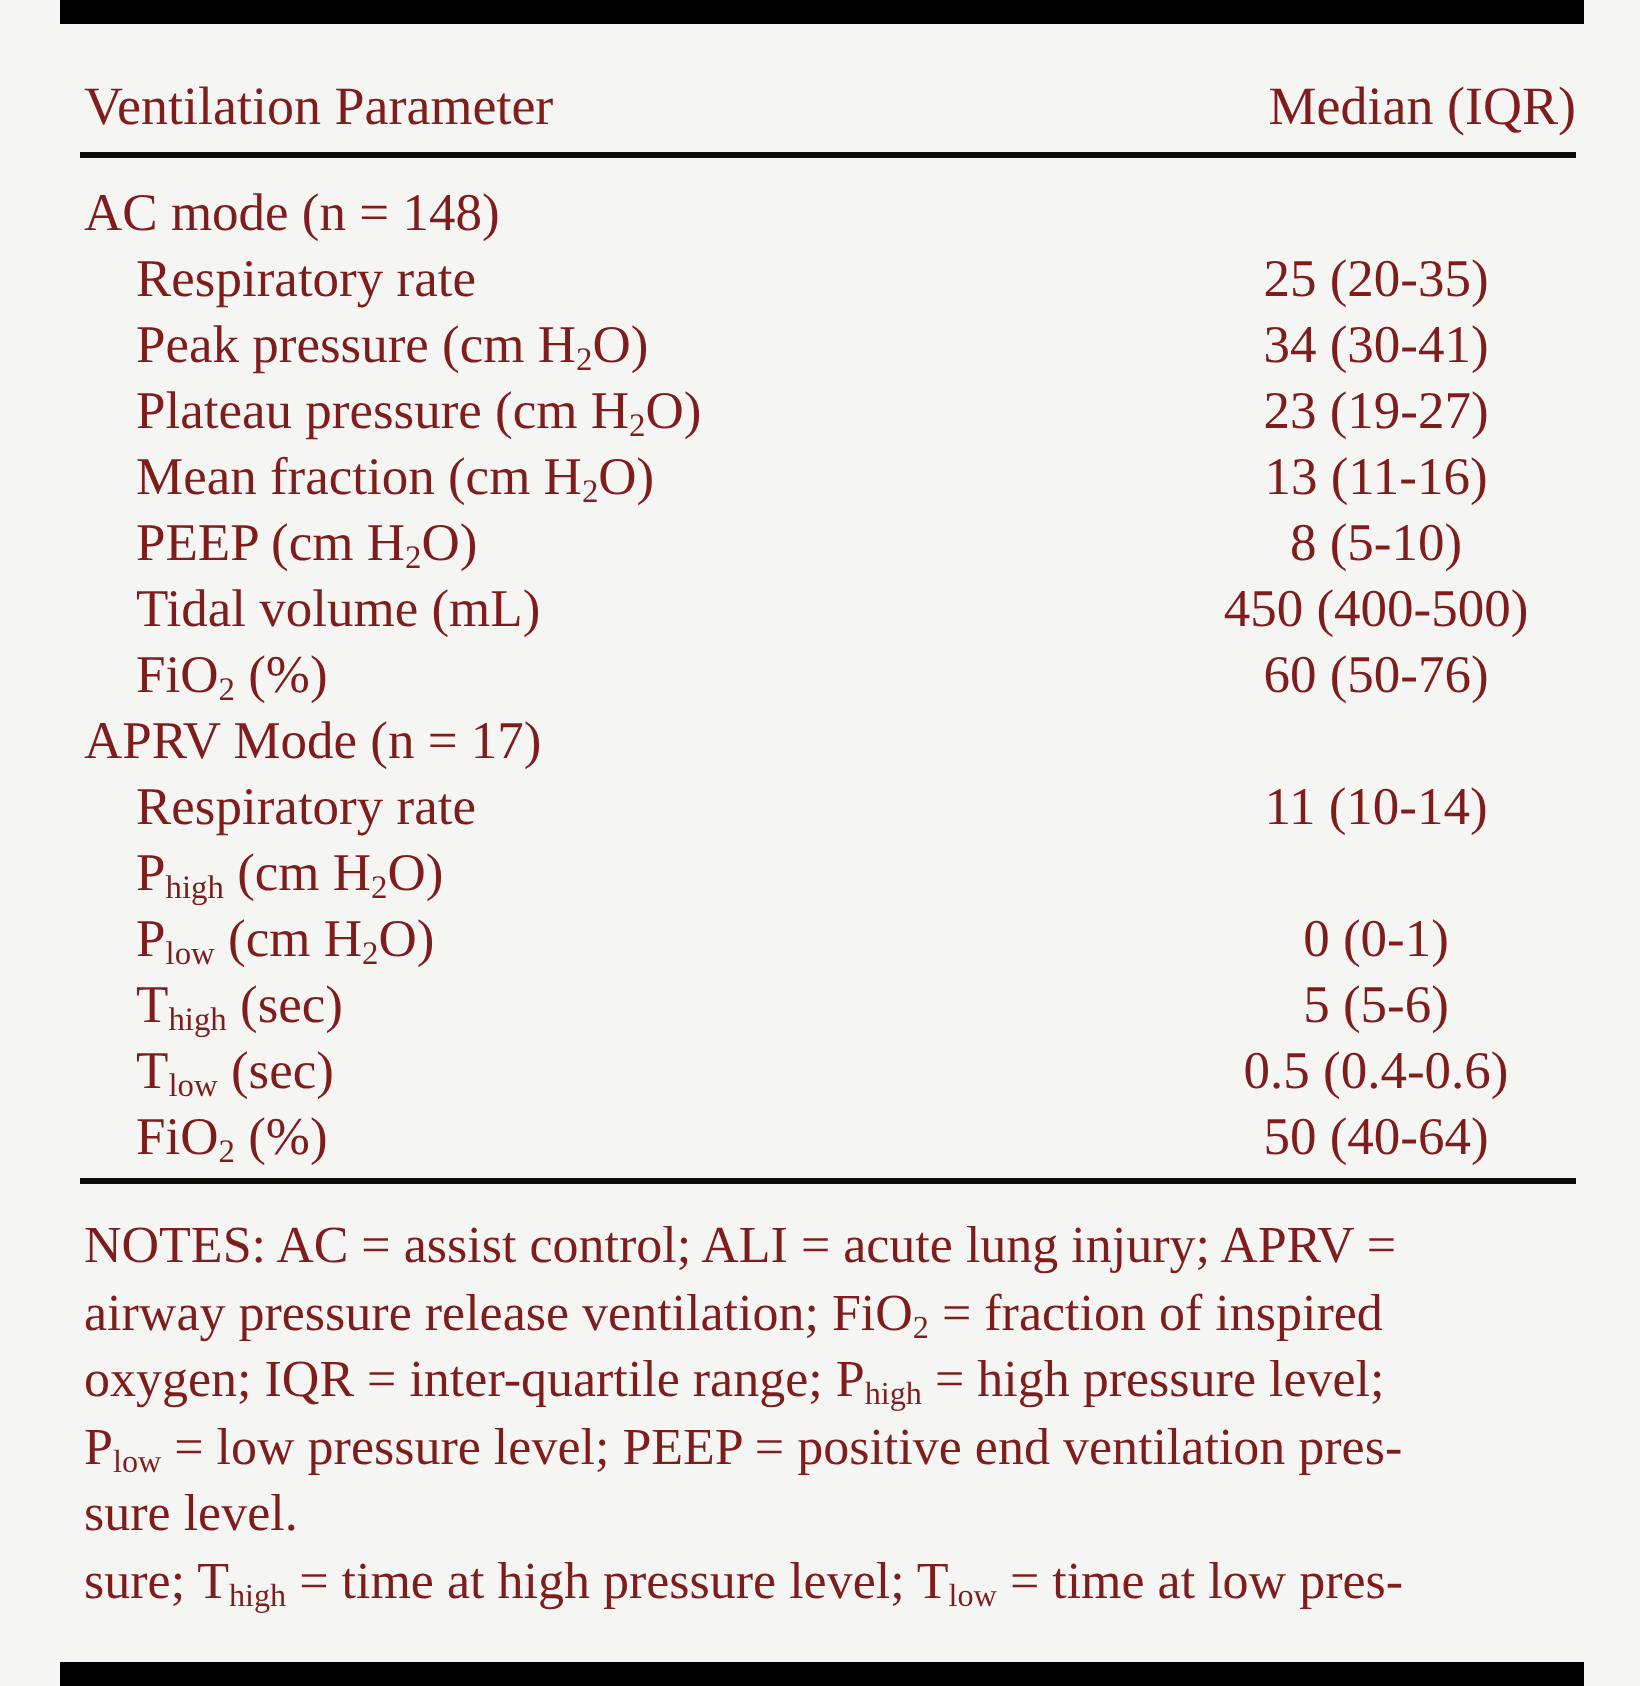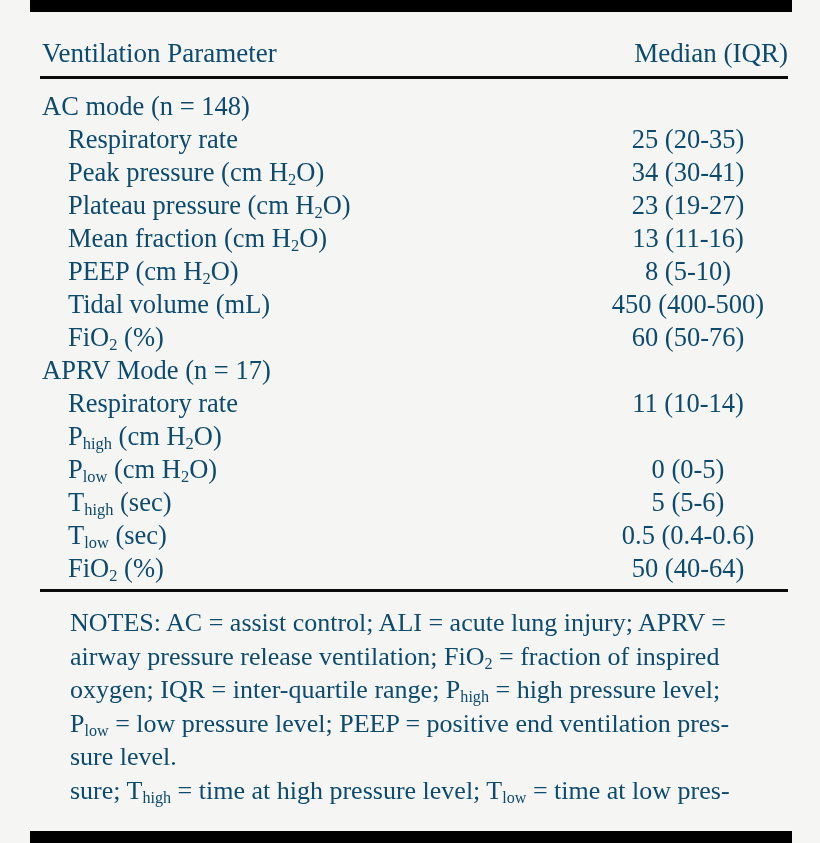--- a/index.html
+++ b/index.html
@@ -1,21 +1,21 @@
 <!DOCTYPE html>
 <html><head>
 <meta charset="utf-8">
 <style>
   html, body { margin: 0; padding: 0; }
   .page {
     position: relative;
     width: 820px;
     height: 843px;
     background: #f5f5f4;
-    color: #0c4a6e;
+    color: #7f1d1d;
     font-family: "Liberation Serif", "DejaVu Serif", serif;
     overflow: hidden;
   }
   .bar {
     position: absolute;
     left: 30px;
     width: 762px;
     height: 12px;
     background: #000;
   }
@@ -78,21 +78,20 @@
     position: absolute;
     left: 42px;
     top: 606px;
     width: 750px;
     font-size: 26px;
   }
   .note-line {
     height: 33.5px;
     line-height: 33.5px;
     white-space: nowrap;
-    margin-left: 28px;
   }
 </style>
 </head>
 <body>
 
 <div class="page">
 
   <div class="bar top"></div>
 
   <div class="header-row">
@@ -141,21 +140,21 @@
   </div>
       <div class="row data-row">
     <span class="label"><span>Respiratory rate</span></span>
     <span class="value">11 (10-14)</span>
   </div>
       <div class="row data-row">
     <span class="label"><span>P</span><sub>high</sub><span> (cm H</span><sub>2</sub><span>O)</span></span>
   </div>
       <div class="row data-row">
     <span class="label"><span>P</span><sub>low</sub><span> (cm H</span><sub>2</sub><span>O)</span></span>
-    <span class="value">0 (0-5)</span>
+    <span class="value">0 (0-1)</span>
   </div>
       <div class="row data-row">
     <span class="label"><span>T</span><sub>high</sub><span> (sec)</span></span>
     <span class="value">5 (5-6)</span>
   </div>
       <div class="row data-row">
     <span class="label"><span>T</span><sub>low</sub><span> (sec)</span></span>
     <span class="value">0.5 (0.4-0.6)</span>
   </div>
       <div class="row data-row">

